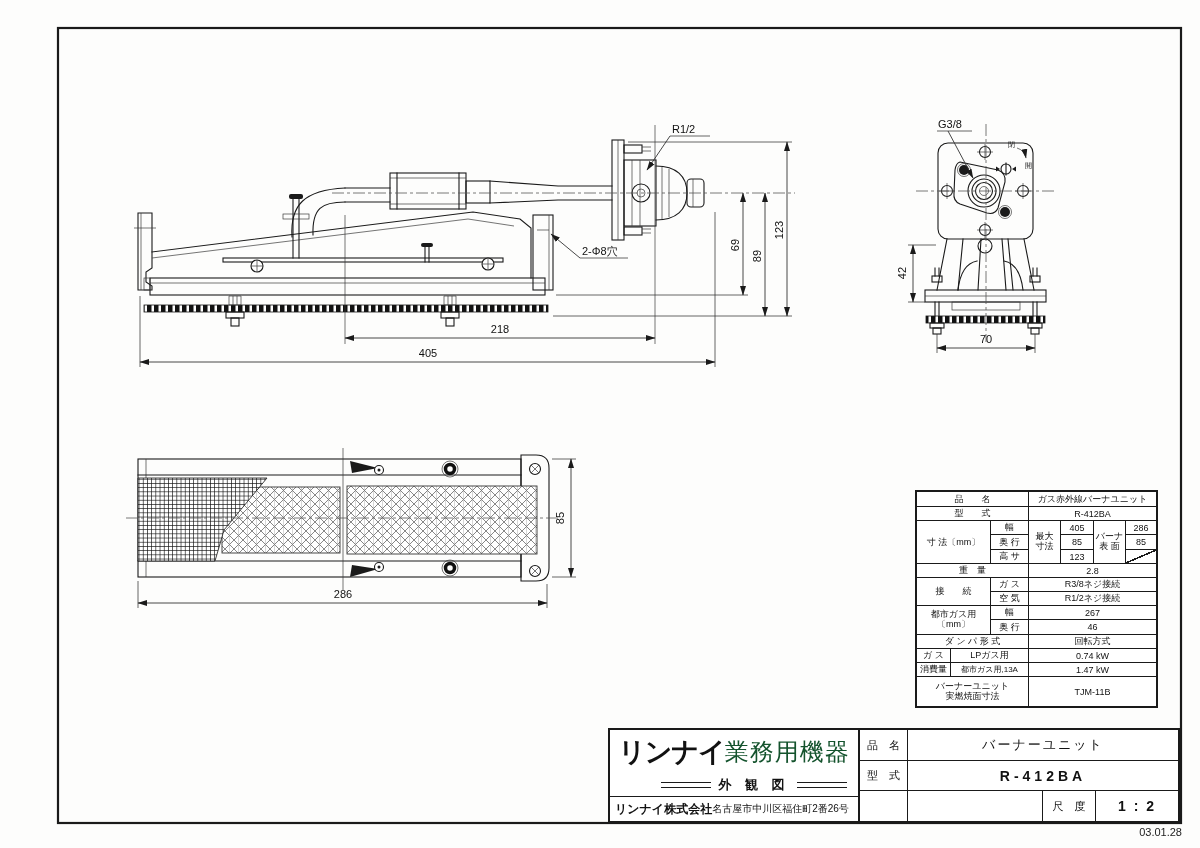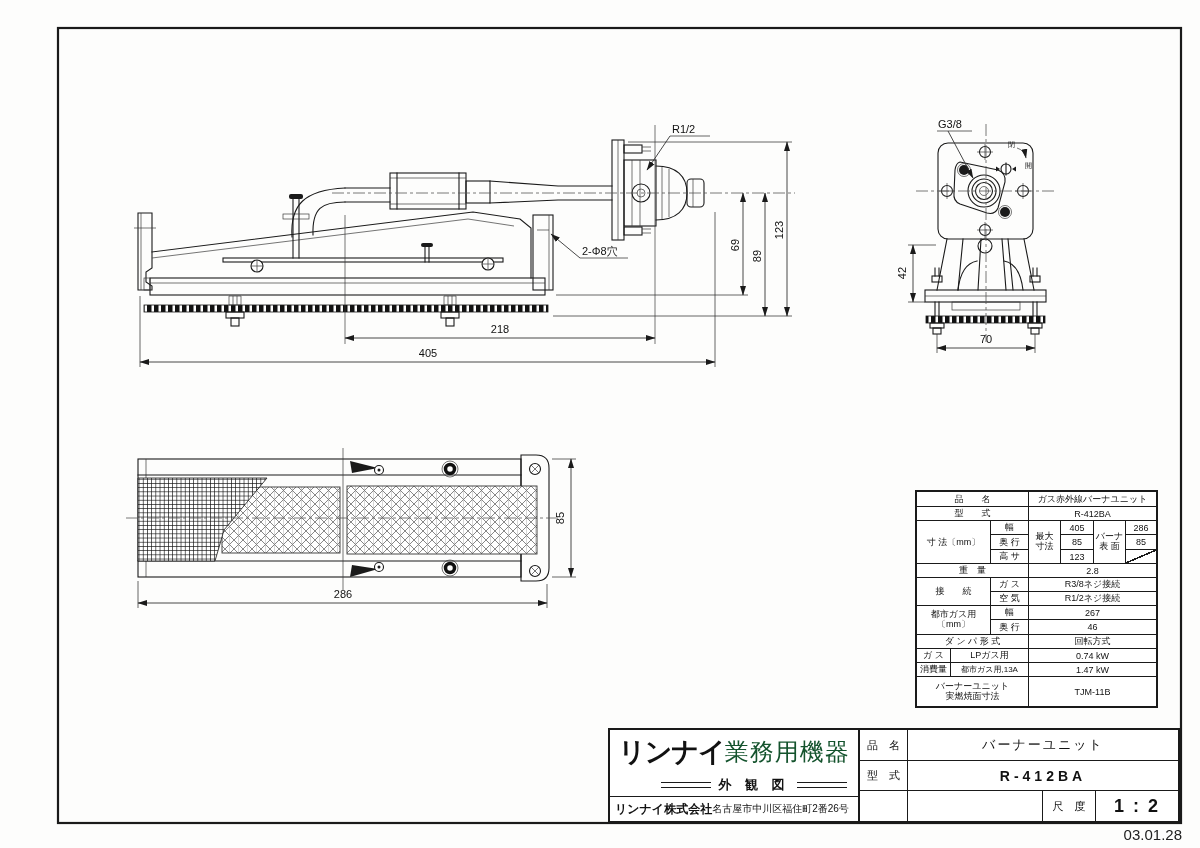--- a/index.html
+++ b/index.html
@@ -54,24 +54,24 @@
   .trow   { display:flex; align-items:stretch; }
   .trow-1 { height:31px; border-bottom:1px solid #1a1a1a; }
   .trow-2 { height:30px; border-bottom:1px solid #1a1a1a; }
   .trow-3 { flex:1; }
   .tcell  { display:flex; align-items:center; justify-content:center; }
   .tlabel { width:48px; border-right:1px solid #1a1a1a; font-size:11px; }
   .tvalue { flex:1; font-size:13px; letter-spacing:2px; }
   .tmodel { flex:1; font-size:14px; font-weight:bold; letter-spacing:4px; }
   .tempty2{ width:135px; border-right:1px solid #1a1a1a; }
   .tscale-label { width:53px; border-right:1px solid #1a1a1a; font-size:11px; }
-  .tscale-value { flex:1; font-size:18px; font-weight:bold; letter-spacing:2px; }
+  .tscale-value { flex:1; font-size:14px; font-weight:bold; letter-spacing:2px; }
 
   #datestamp { position:absolute; left:1062px; top:826px; width:120px;
-               text-align:right; font-size:15px; color:#222; }
+               text-align:right; font-size:11px; color:#222; }
 </style>
 </head>
 <body>
 
 <div id="sheet">
 
 <svg width="1200" height="848" viewBox="0 0 1200 848">
   <defs>
     <marker id="ar" markerWidth="11" markerHeight="8" refX="9" refY="4" orient="auto-start-reverse" markerUnits="userSpaceOnUse">
       <path d="M0,1 L9.5,4 L0,7 Z" fill="#1a1a1a"></path>

